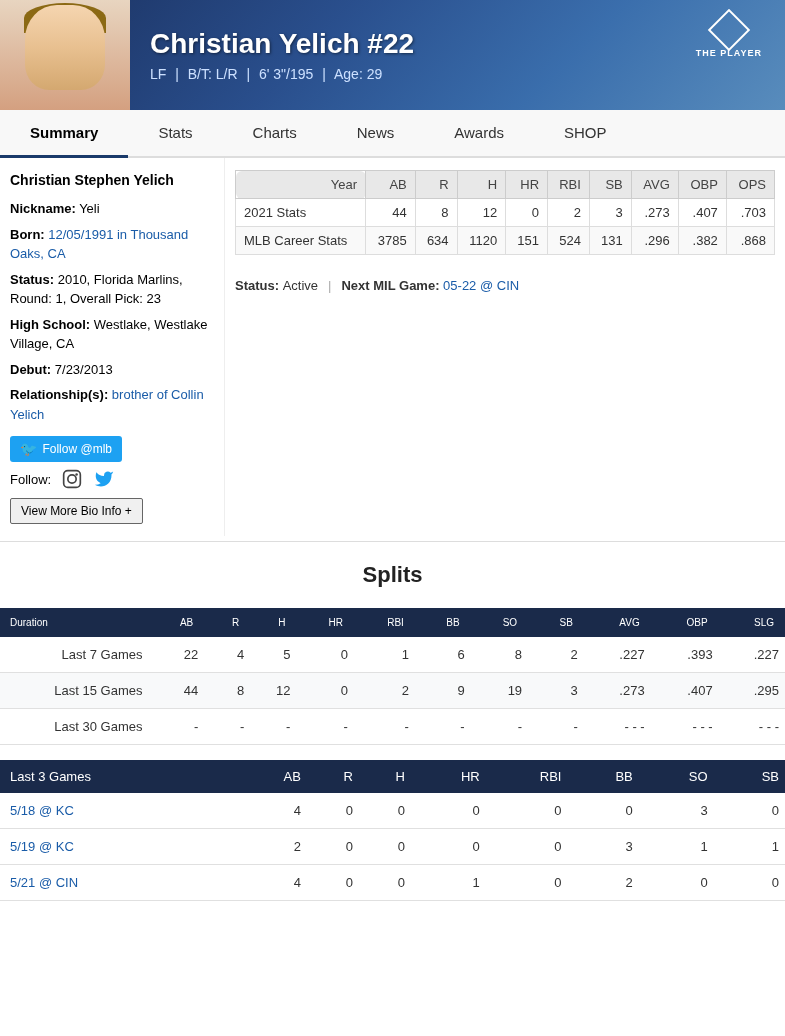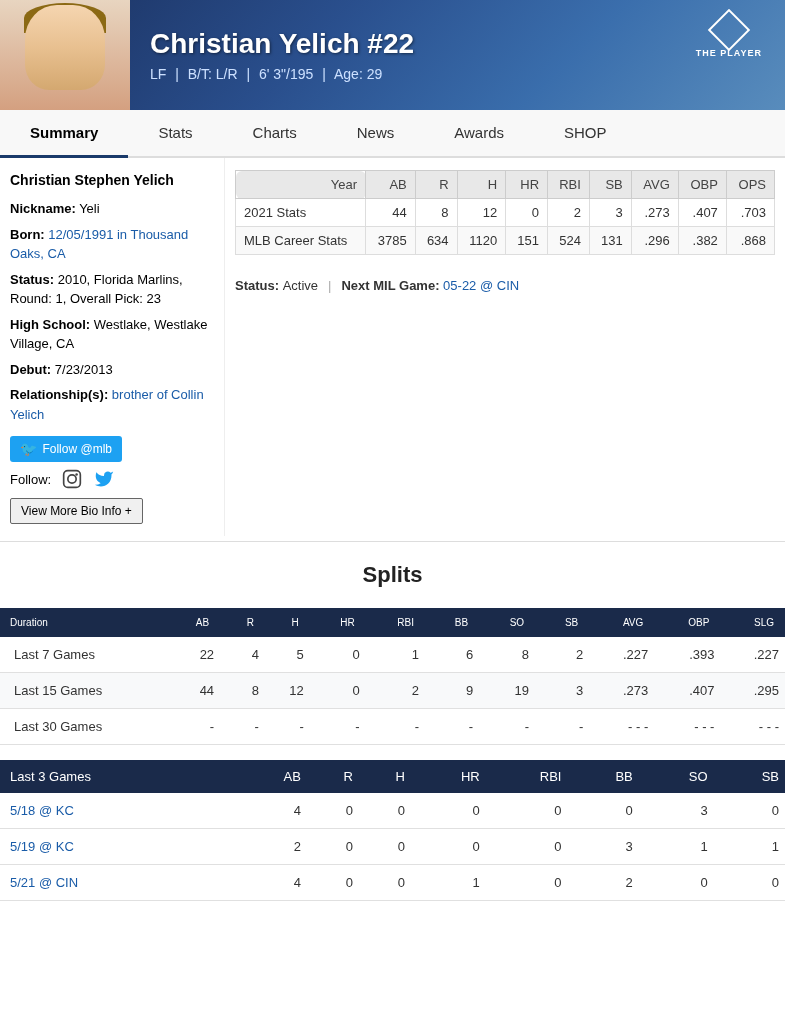--- a/index.html
+++ b/index.html
@@ -240,21 +240,21 @@
     .splits-table thead th:first-child { text-align: left; padding-left: 10px; }
     .splits-table tbody tr {
       border-bottom: 1px solid #e0e0e0;
     }
     .splits-table tbody tr:nth-child(even) { background: #f8f9fa; }
     .splits-table tbody td {
       padding: 10px 6px;
       text-align: right;
       color: #333;
     }
-    .splits-table tbody td:first-child { text-align: left; padding-left: 14px; }
+    .splits-table tbody td:first-child { text-align: right; padding-left: 0; }
     .splits-hl-r { color: #cc6600; }
     .splits-hl-b { color: #1a5ca8; }
 
     
     .last3-table {
       width: 100%;
       border-collapse: collapse;
       font-size: 13px;
       margin-top: 15px;
       border-radius: 27px;

